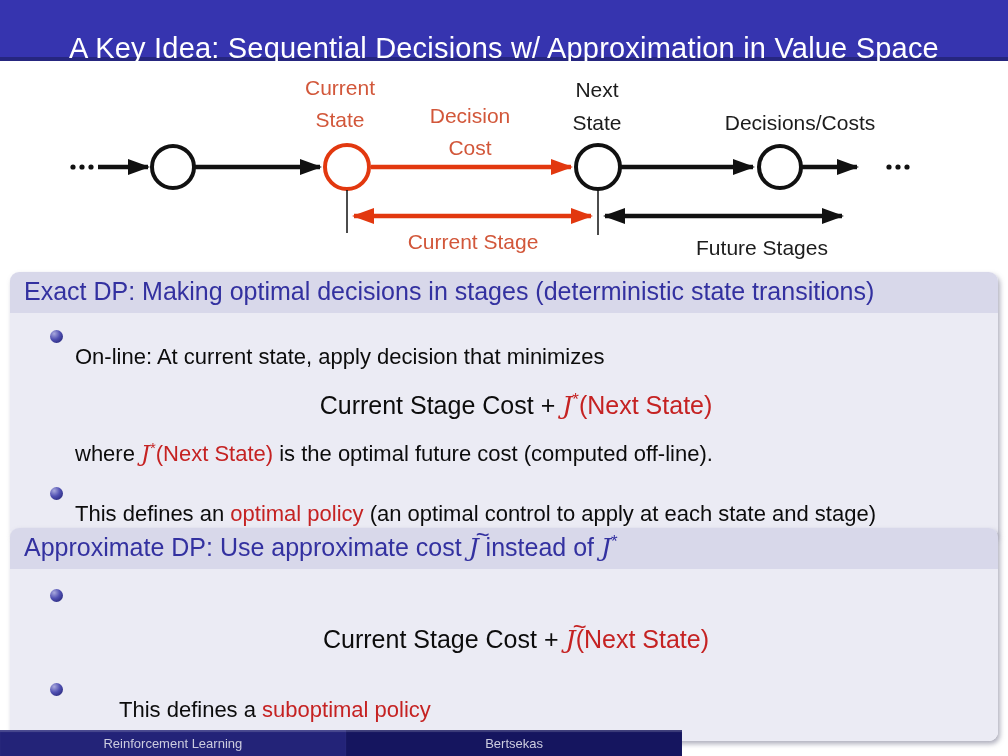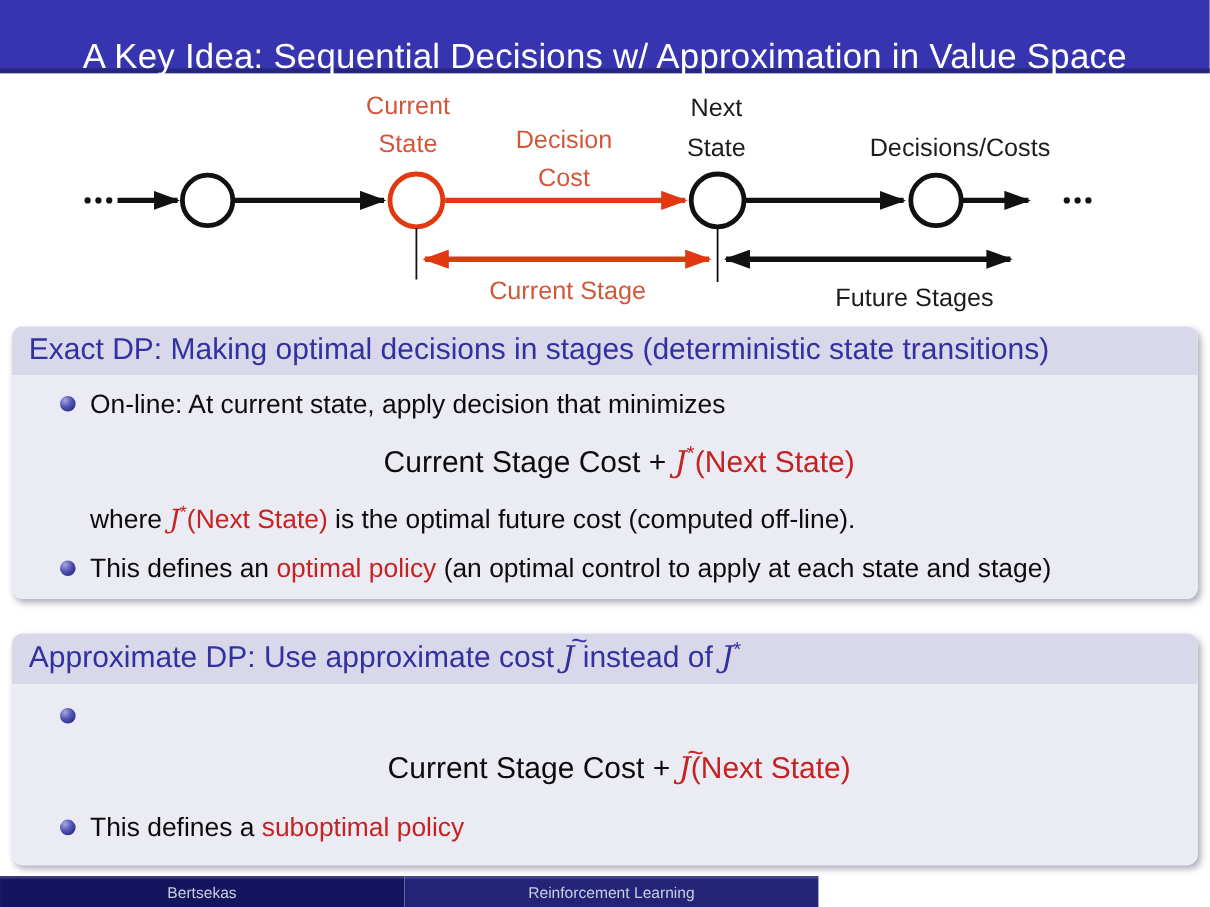--- a/index.html
+++ b/index.html
@@ -31,29 +31,29 @@
   .block-body{
     background:#ebebf4;border-radius:0 0 9px 9px;
     padding:9px 16px 10px 40px;font-size:22px;color:#0c0c0c;
   }
   .bullet-row{display:flex;align-items:flex-start;}
   .ball{
     width:13px;height:13px;border-radius:50%;flex:none;
     background:radial-gradient(circle at 32% 28%, #a9a9dd 0%, #5050b2 45%, #191968 100%);
     margin:8px 12px 0 0;
   }
-  .btext{line-height:30px;}
+  .btext{line-height:30px;margin-top:20px;}
   .eq{text-align:center;font-size:25px;margin:16px 0;line-height:34px;color:#0c0c0c;}
   .eq .plus{margin:0 7px;}
   .mj{font-family:"DejaVu Serif","Liberation Serif",serif;font-style:italic;}
   sup.star{font-size:.68em;vertical-align:super;line-height:0;}
   .red{color:#c52222;}
   .indent{margin:16px 0 10px 25px;line-height:30px;}
   .mt10{margin-top:10px;}
-  .mt18{margin-top:18px;}
+  .mt18{margin-top:18px;gap:44px;}
   .jt{position:relative;display:inline-block;}
   .jt .tld{position:absolute;top:-.52em;left:.30em;font-style:normal;font-size:.95em;}
   
   .footer{
     position:absolute;left:0;bottom:0;width:1008px;height:26px;display:flex;
     font-size:13px;color:#ccccdf;
   }
   .fsec{display:flex;align-items:center;justify-content:center;
         box-shadow:inset 0 2px 1px rgba(255,255,255,.18);}
   .f1{width:33.4%;background:#15155f;}
@@ -156,15 +156,15 @@
 
     <div class="bullet-row mt18">
       <span class="ball"></span>
       <span class="btext"><span>This defines a </span><span class="red">suboptimal policy</span></span>
     </div>
 
   </div>
 </div>
 
 <div class="footer">
+  <div class="fsec f2">Reinforcement Learning</div>
   <div class="fsec f1">Bertsekas</div>
-  <div class="fsec f2">Reinforcement Learning</div>
 </div>
 
 </body></html>

